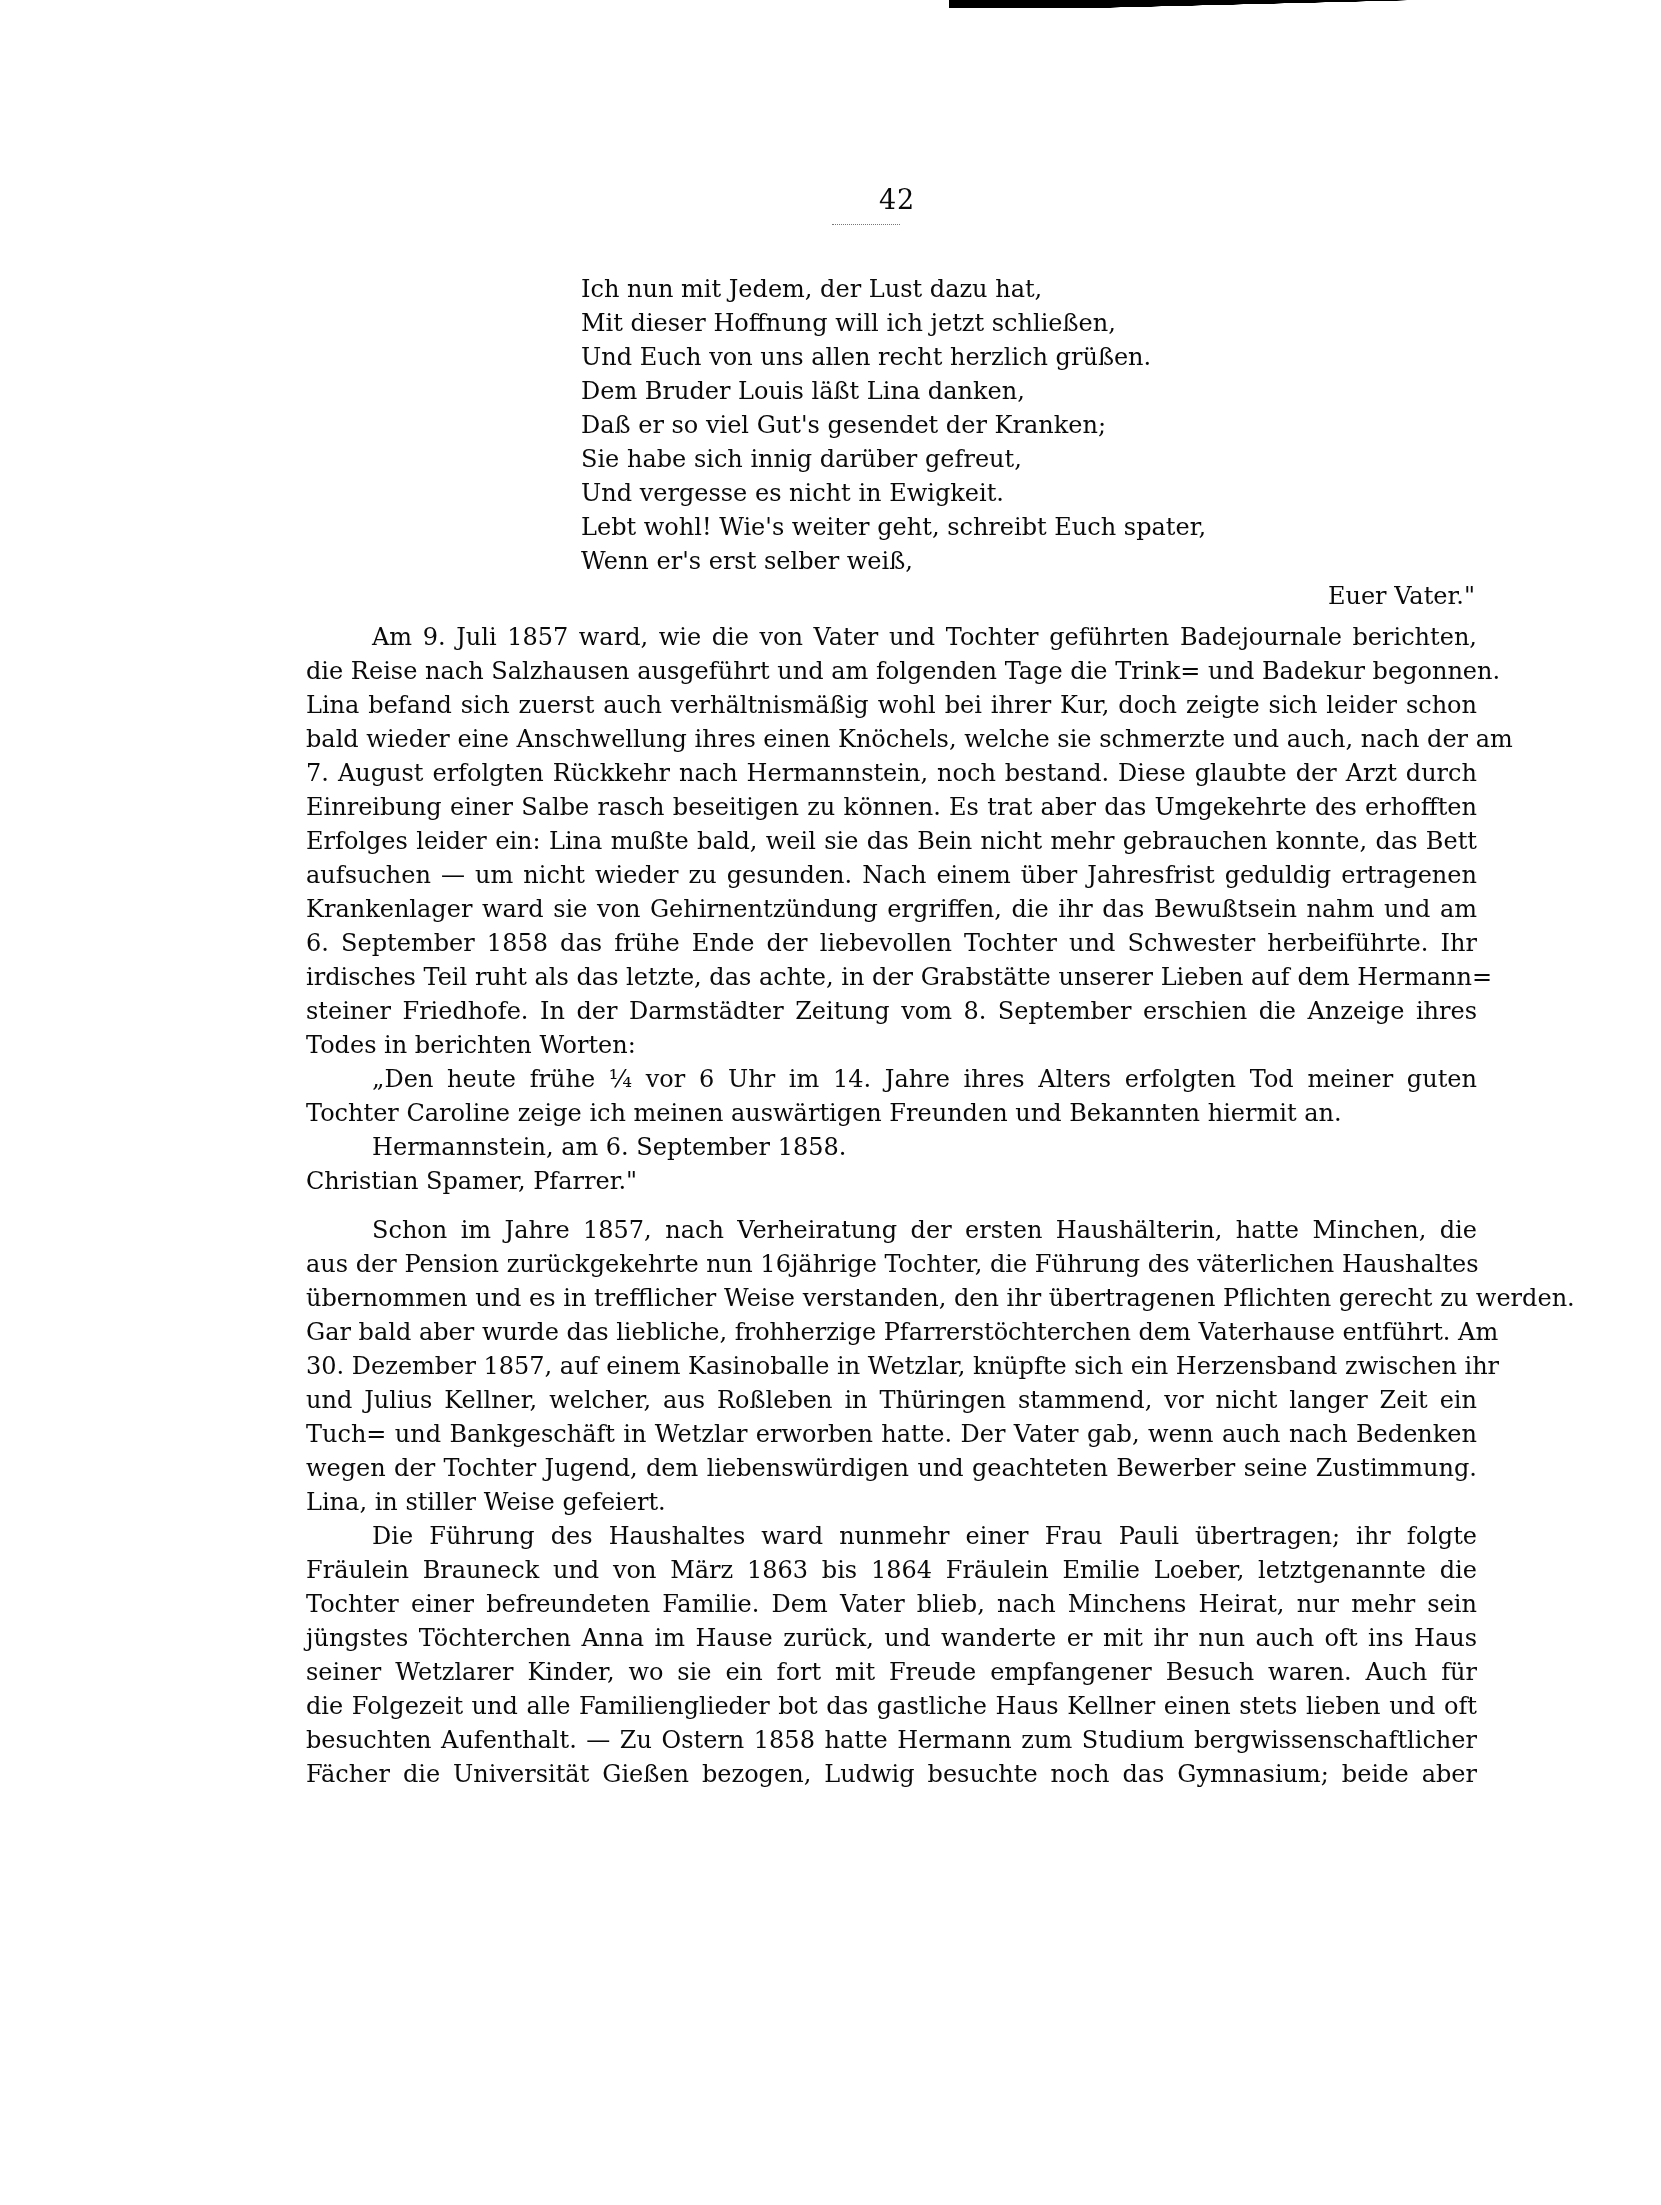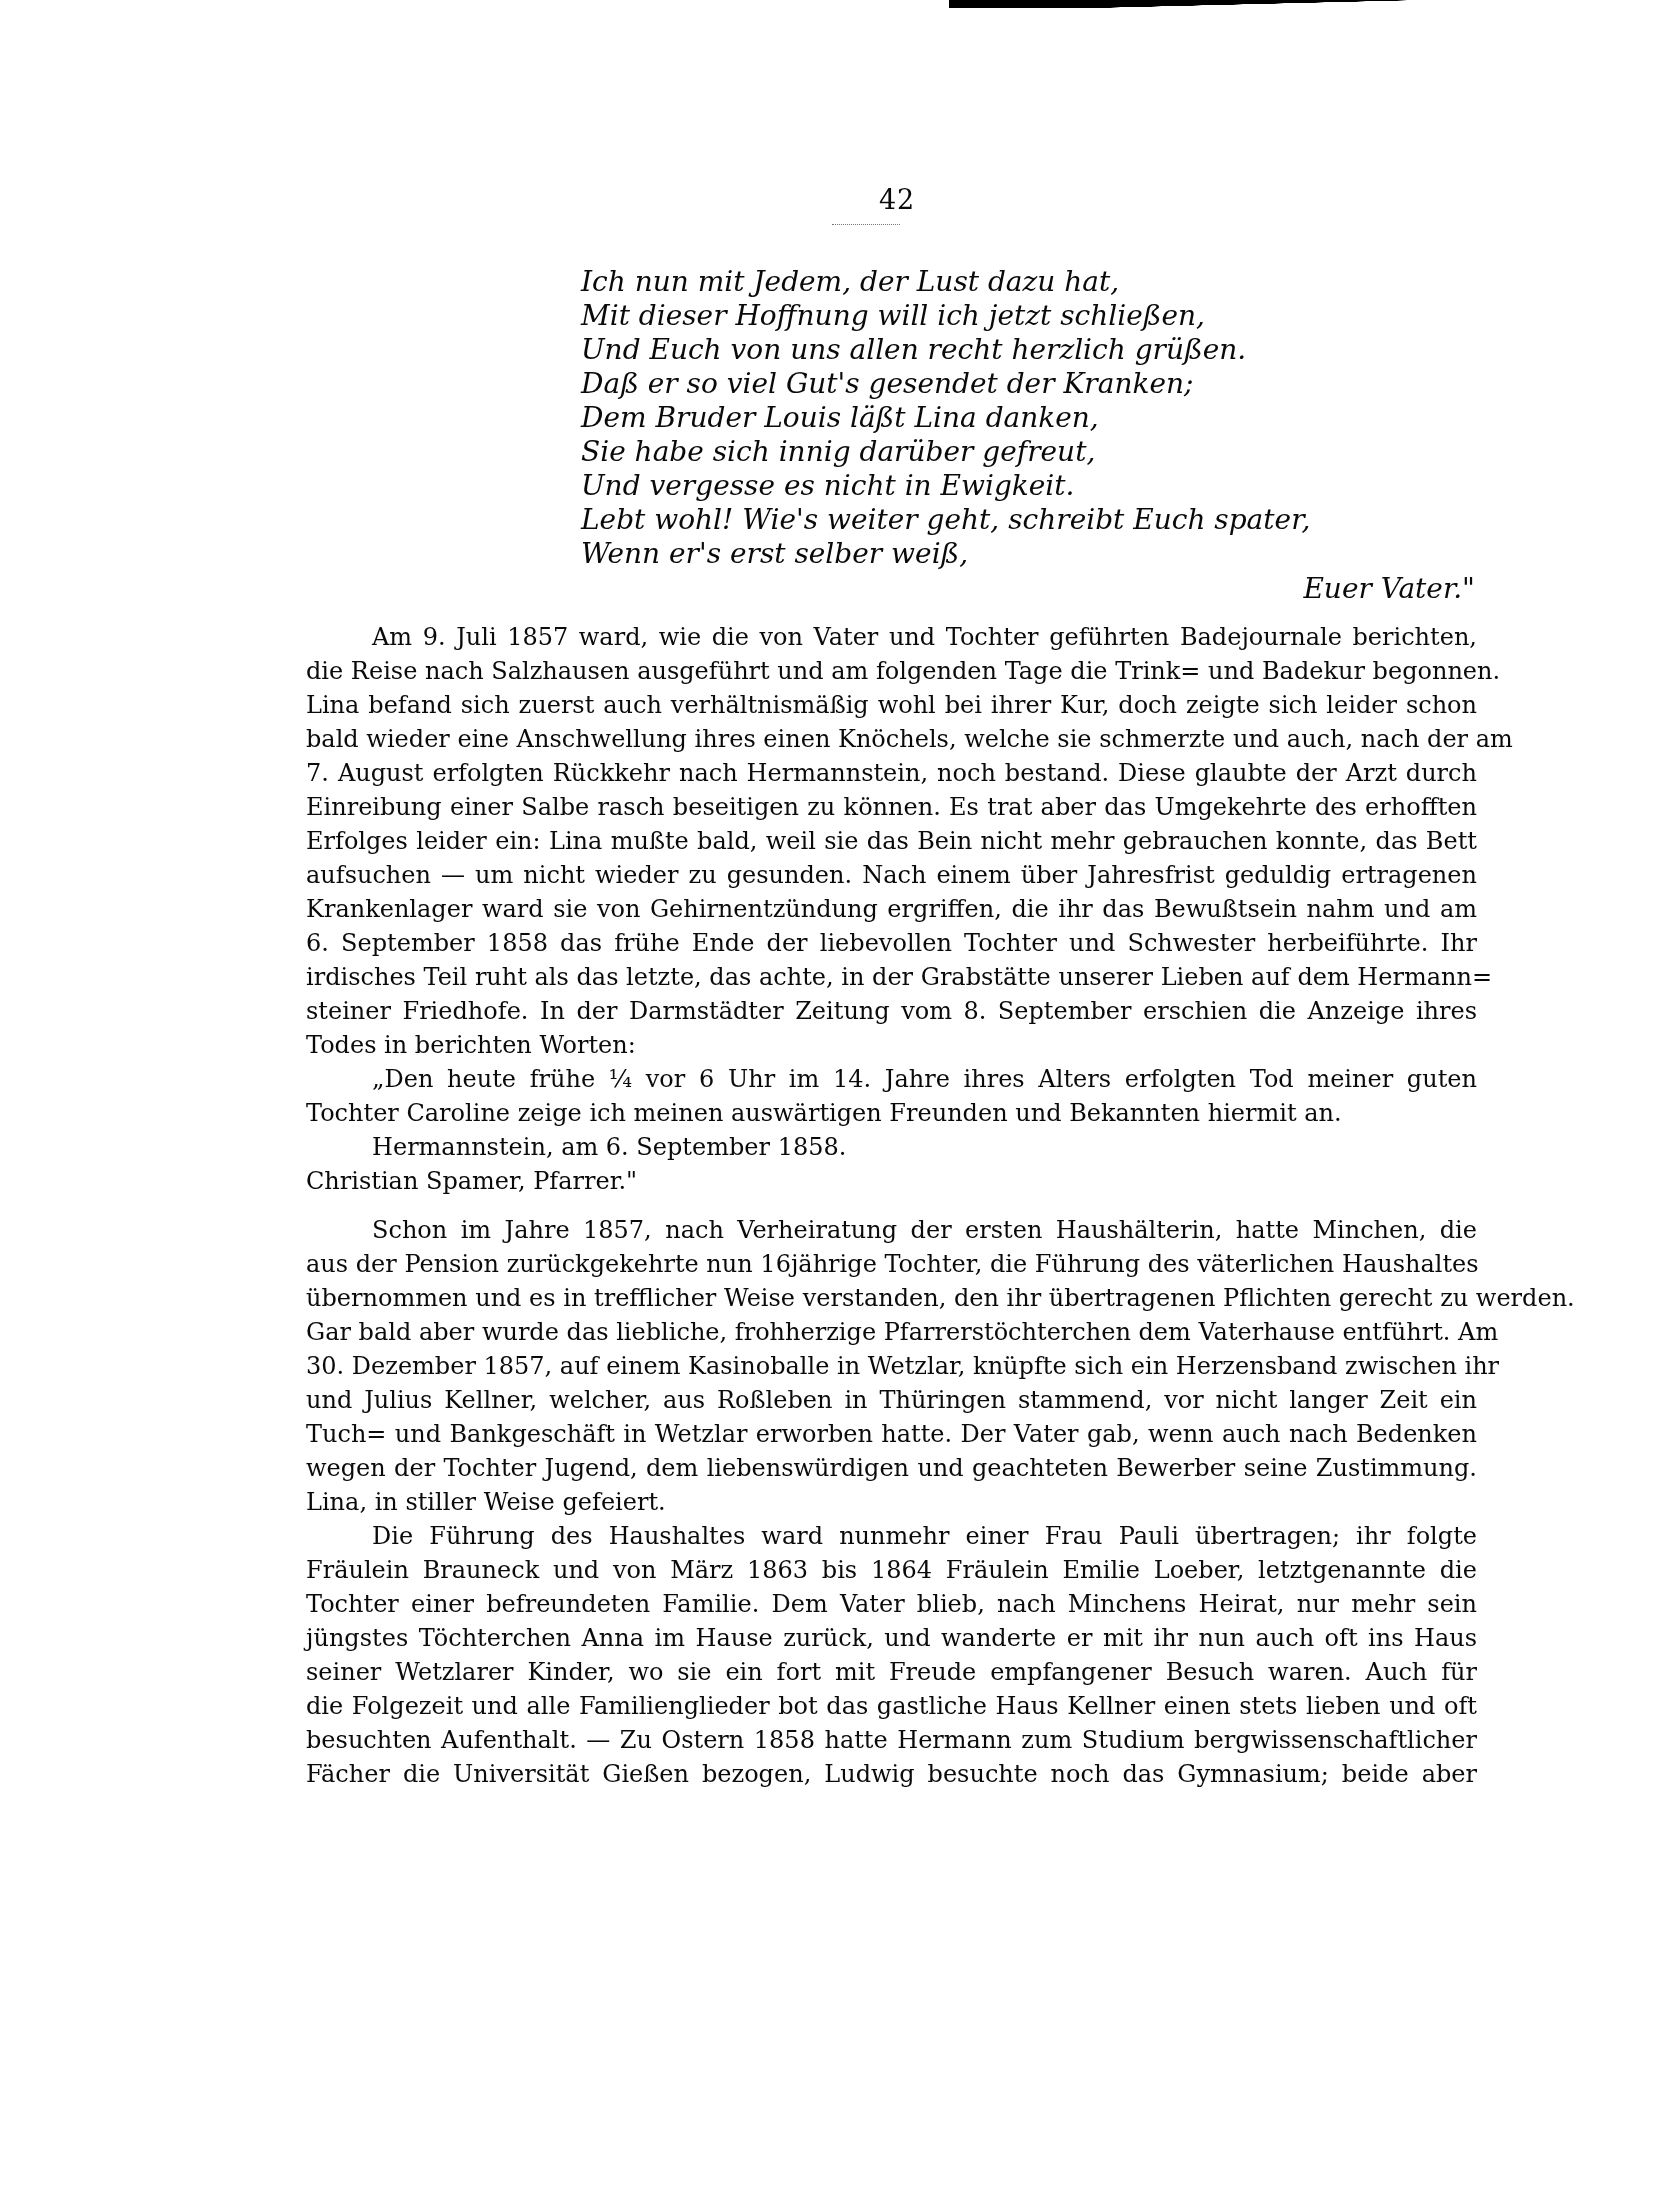--- a/index.html
+++ b/index.html
@@ -13,22 +13,22 @@
     background: linear-gradient(178.6deg, #000 0%, #000 45%, rgba(0,0,0,0) 46%);
   }
   .page-number {
     position: absolute; top: 184px; left: 879px; font-size: 27px; letter-spacing: 0.7px;
   }
   .page-number-rule {
     position: absolute; top: 224px; left: 832px; width: 68px; height: 0;
     border-top: 1.4px dotted #777;
   }
   .poem {
-    position: absolute; top: 265px; left: 581px; width: 894px;
-    font-size: 28px; line-height: 34px; font-style: italic;
+    position: absolute; top: 272px; left: 581px; width: 894px;
+    font-size: 24px; line-height: 34px; 
   }
   .poem .line { white-space: nowrap; }
   .poem .signature { text-align: right; padding-right: 0; margin-top: 1.4px; }
   .body-text {
     position: absolute; top: 620px; left: 298px; width: 1179px;
     font-size: 24px; line-height: 34px;
   }
   .para { text-align: justify; text-align-last: left; margin-left: 8px; }
   .para .ln { display: block; text-align: justify; text-align-last: justify; white-space: nowrap; }
   .para .ln.last { text-align-last: left; }
@@ -42,22 +42,22 @@
 
 <div class="scan-edge"></div>
 
 <div class="page-number">42</div>
 <div class="page-number-rule"></div>
 
 <div class="poem">
   <div class="line">Ich nun mit Jedem, der Lust dazu hat,</div>
   <div class="line">Mit dieser Hoffnung will ich jetzt schließen,</div>
   <div class="line">Und Euch von uns allen recht herzlich grüßen.</div>
+  <div class="line">Dem Bruder Louis läßt Lina danken,</div>
   <div class="line">Daß er so viel Gut's gesendet der Kranken;</div>
-  <div class="line">Dem Bruder Louis läßt Lina danken,</div>
   <div class="line">Sie habe sich innig darüber gefreut,</div>
   <div class="line">Und vergesse es nicht in Ewigkeit.</div>
   <div class="line">Lebt wohl! Wie's weiter geht, schreibt Euch spater,</div>
   <div class="line">Wenn er's erst selber weiß,</div>
   <div class="signature">Euer Vater."</div>
 </div>
 
 <div class="body-text">
 
   <div class="para">

